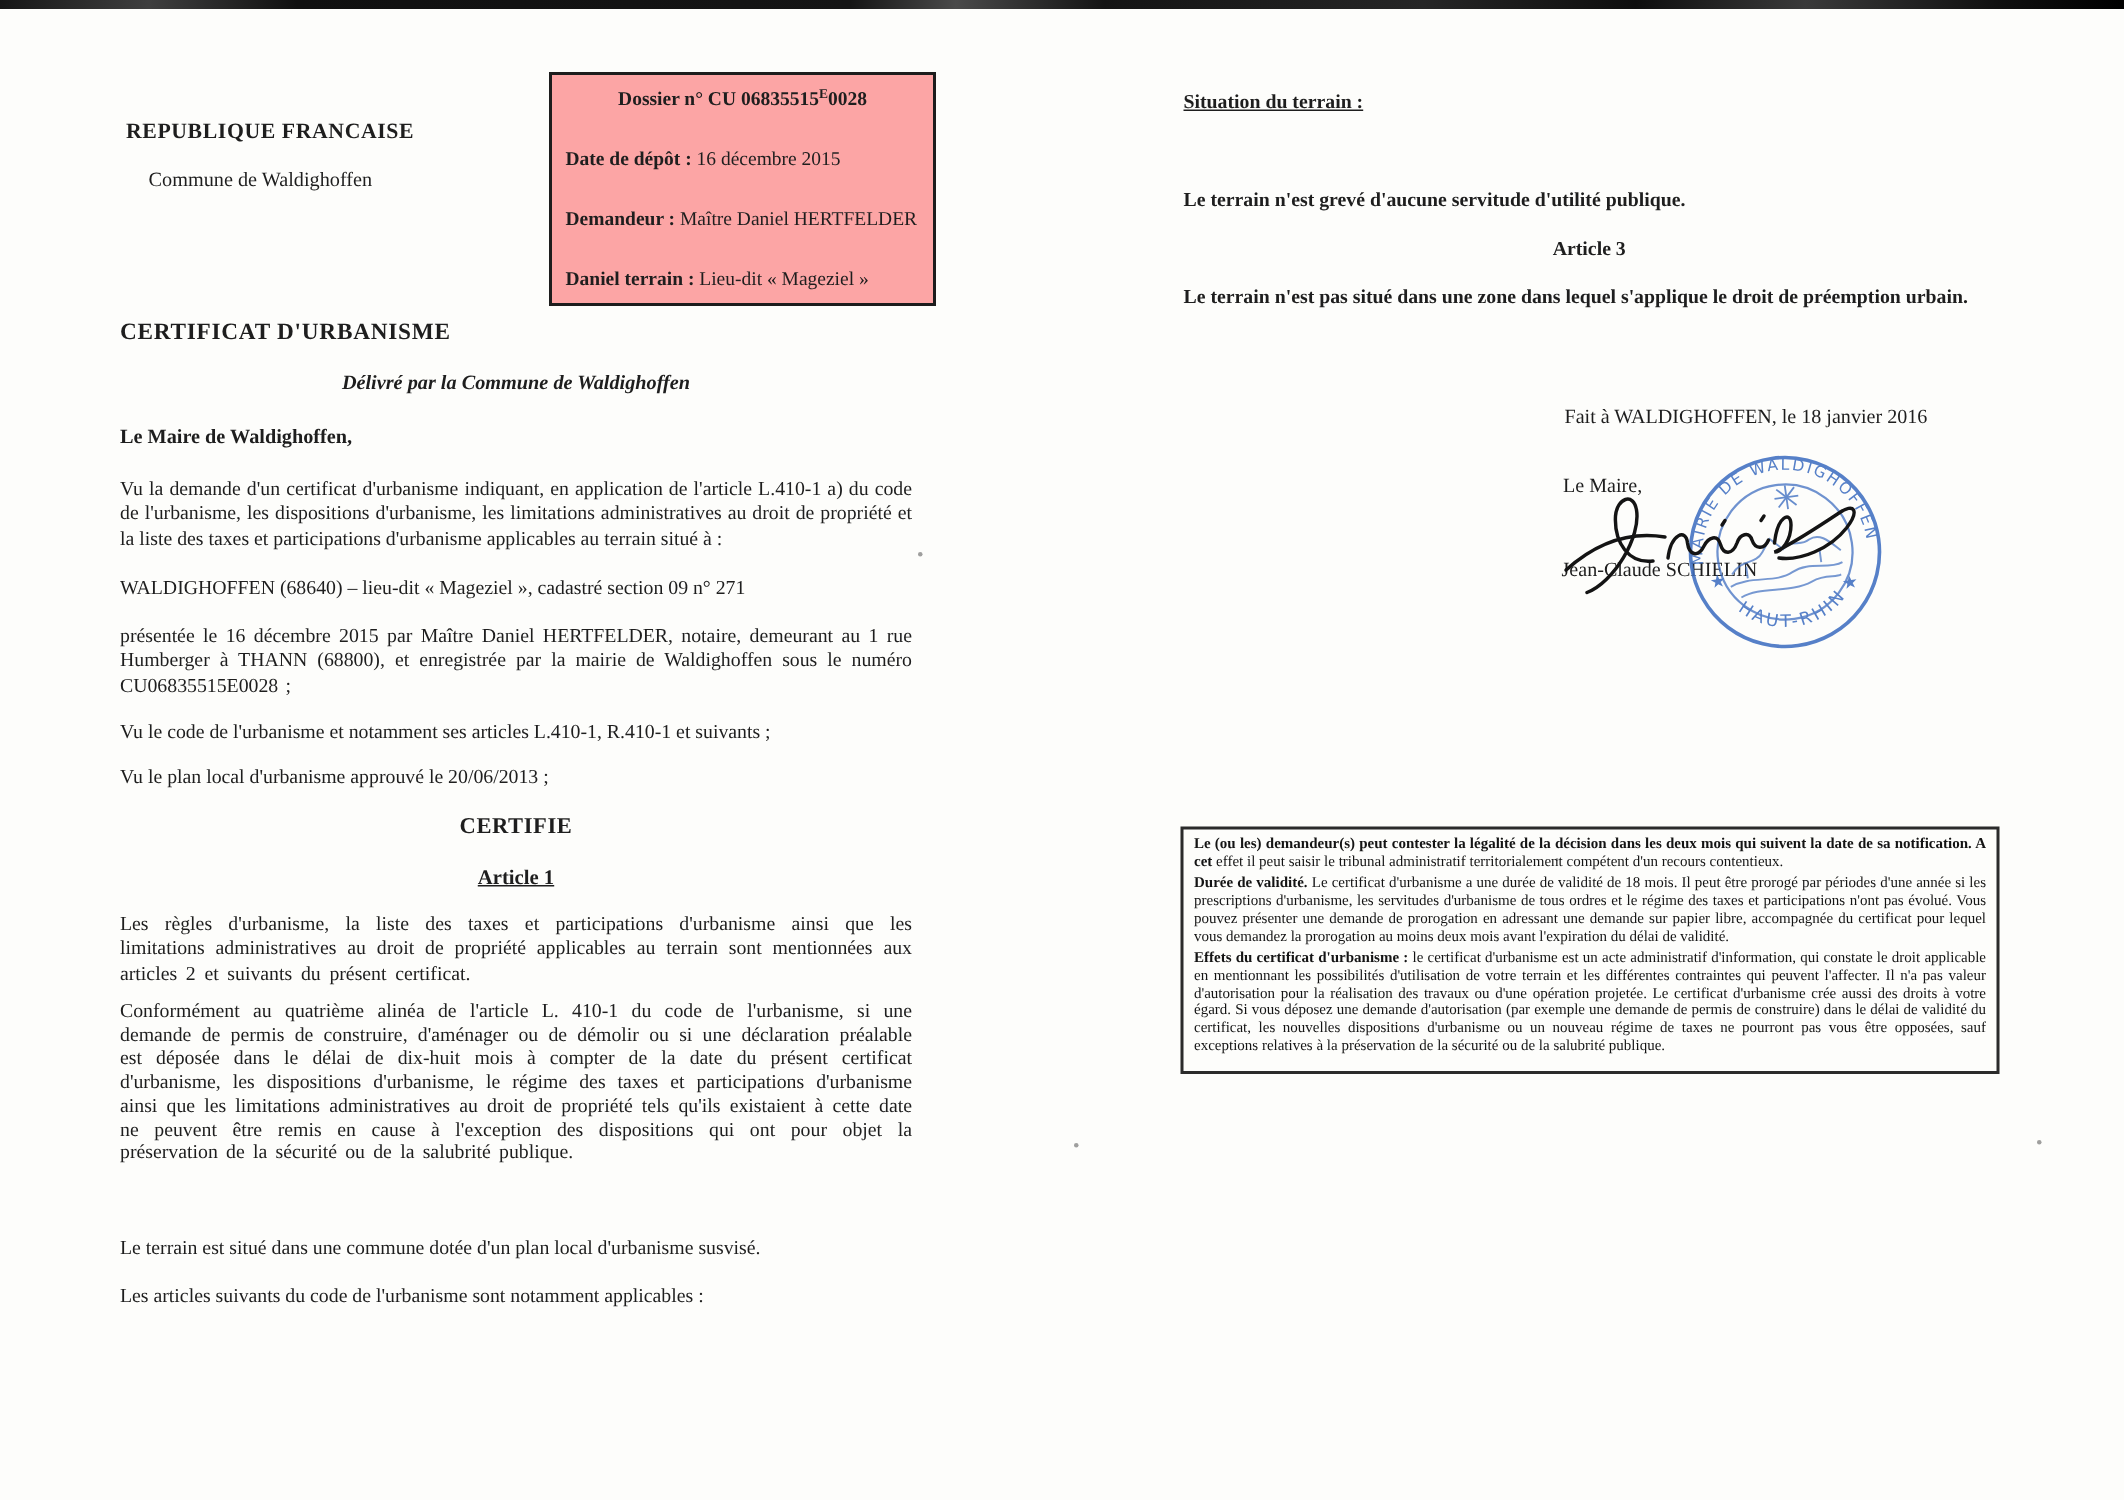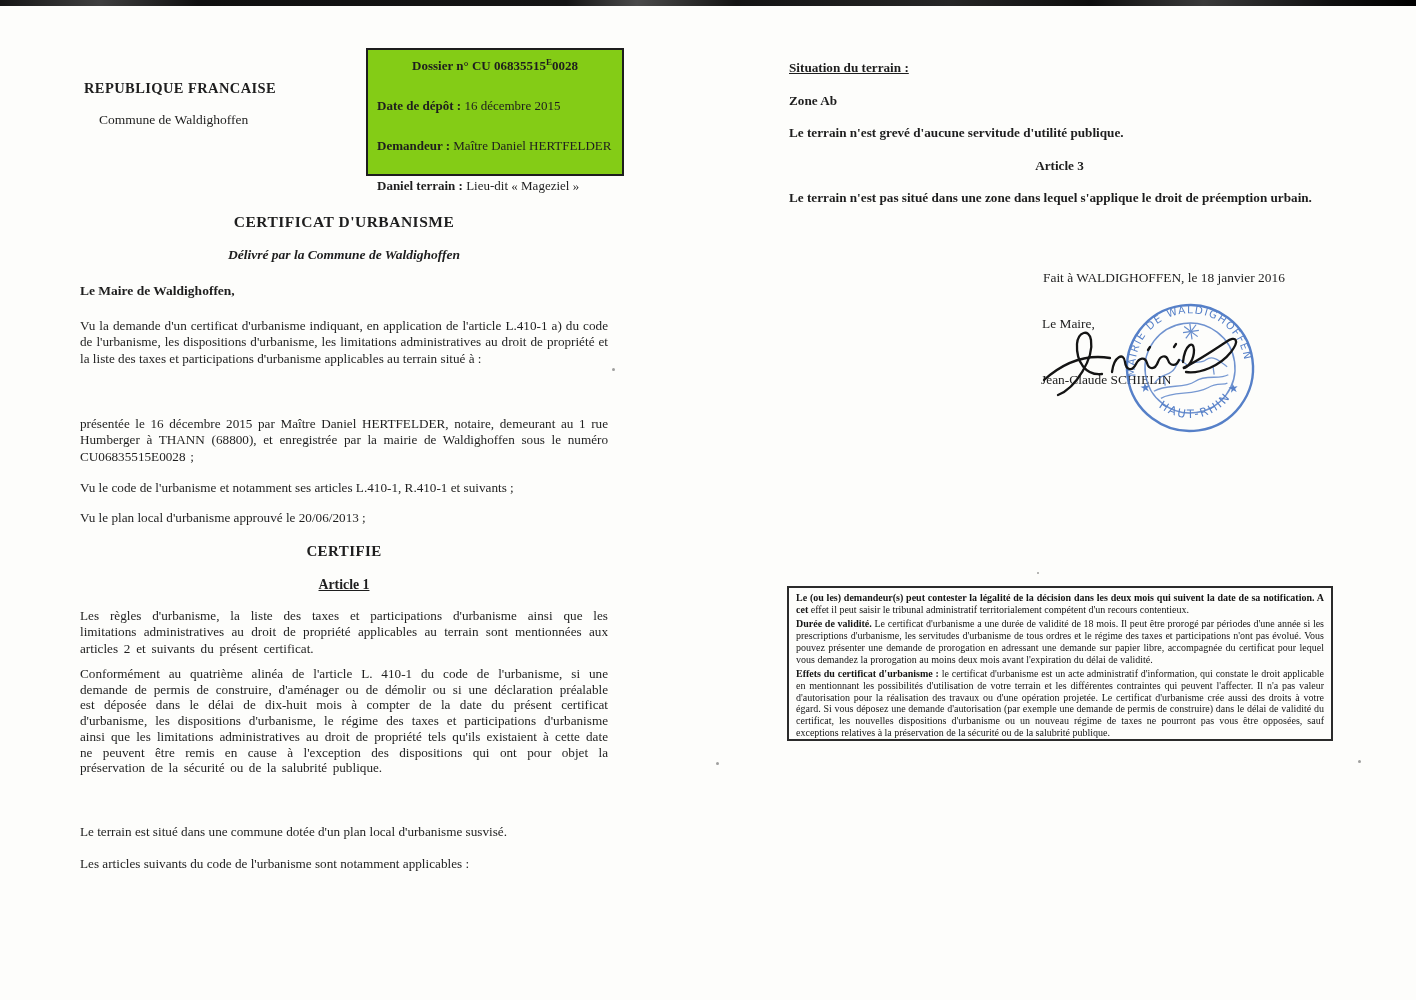--- a/index.html
+++ b/index.html
@@ -12,28 +12,28 @@
   .just{text-align:justify;}
   .underline{text-decoration:underline;}
   .scan-bar{
     left:0;top:0;width:1416px;height:6px;
     background:linear-gradient(90deg,#161616 0%,#3f3f3f 7%,#101010 14%,#151515 40%,#4a4a4a 45%,#141414 52%,#262626 67%,#0e0e0e 77%,#3a3a3a 85%,#101010 94%,#000 100%);
   }
   .speck{width:3px;height:3px;border-radius:50%;background:rgba(45,45,45,.45);}
   .republic{left:84px;top:80px;font-size:14.5px;font-weight:bold;letter-spacing:.4px;}
   .commune{left:99px;top:112px;font-size:13.5px;}
   .dossier-box{
-    left:366px;top:48px;width:258px;height:128px;box-sizing:border-box;
-    border:2px solid #1d1d1d;padding:7px 9px 0 9px;font-size:13px;background:#84cc16;
+    left:366px;top:48px;width:258px;height:156px;box-sizing:border-box;
+    border:2px solid #1d1d1d;padding:7px 9px 0 9px;font-size:13px;background:#fca5a5;
   }
   .dossier-number{text-align:center;font-weight:bold;margin-bottom:13px;}
   .sup{vertical-align:super;font-size:9px;}
   .dossier-row{margin-bottom:13px;margin-top:24px;}
   .col-l{left:80px;width:528px;font-size:13.2px;line-height:16.4px;}
-  .doc-title{top:214px;font-size:15.5px;font-weight:bold;letter-spacing:.5px;text-align:center;}
+  .doc-title{top:214px;font-size:15.5px;font-weight:bold;letter-spacing:.5px;text-align:left;}
   .doc-subtitle{top:247px;font-size:13.5px;font-weight:bold;font-style:italic;text-align:center;}
   .salutation{top:283px;font-weight:bold;font-size:13.5px;}
   .p-vu1{top:318px;}
   .p-terrain{top:384px;}
   .p-presentee{top:416px;word-spacing:1.5px;}
   .p-vu2{top:480px;}
   .p-vu3{top:510px;}
   .certifie{top:543px;font-size:15px;font-weight:bold;text-align:center;letter-spacing:.4px;}
   .art-h{font-size:13.8px;font-weight:bold;text-align:center;}
   .art1-h{top:577px;text-decoration:underline;}
@@ -51,22 +51,22 @@
   .servitude{top:125px;}
   .art3-h{top:158px;}
   .art3-p{top:190px;}
   .fait{left:1043px;top:270px;font-size:13.4px;}
   .maire-label{left:1042px;top:316px;font-size:13.4px;z-index:1;}
   .maire-name{left:1041px;top:372px;font-size:13.4px;z-index:1;}
   .stamp-svg{left:1105px;top:290px;z-index:2;opacity:.88;}
   .sig-svg{left:1028px;top:310px;z-index:3;}
   .notice-box{
     left:787px;top:551px;width:546px;box-sizing:border-box;background:#fdfdfb;
-    border:2px solid #2b2b2b;padding:4px 7px 0 7px;
-    font-size:10px;line-height:11.7px;text-align:justify;color:#141414;margin-top:35px;
+    border:2px solid #2b2b2b;padding:4px 7px 10px 7px;
+    font-size:10px;line-height:11.7px;text-align:justify;color:#141414;
   }
   .notice-box p{margin:0 0 3px 0;}
   .notice-box p:last-child{margin-bottom:1px;}
 </style>
 </head>
 <body>
 
 <div class="page">
 
   <div class="abs scan-bar"></div>
@@ -78,32 +78,32 @@
     <div class="dossier-number"><span>Dossier n° CU 06835515</span><span class="sup">E</span><span>0028</span></div>
     <div class="dossier-row"><b>Date de dépôt :</b> <span>16 décembre 2015</span></div>
     <div class="dossier-row"><b>Demandeur :</b> <span>Maître Daniel HERTFELDER</span></div>
     <div class="dossier-row"><b>Daniel terrain :</b> <span>Lieu-dit « Mageziel »</span></div>
   </div>
 
   <div class="abs col-l doc-title">CERTIFICAT D'URBANISME</div>
   <div class="abs col-l doc-subtitle">Délivré par la Commune de Waldighoffen</div>
   <div class="abs col-l salutation">Le Maire de Waldighoffen,</div>
   <div class="abs col-l just p-vu1">Vu la demande d'un certificat d'urbanisme indiquant, en application de l'article L.410-1 a) du code de l'urbanisme, les dispositions d'urbanisme, les limitations administratives au droit de propriété et la liste des taxes et participations d'urbanisme applicables au terrain situé à :</div>
+  <div class="abs col-l p-terrain">WALDIGHOFFEN (68640) – lieu-dit « Mageziel », cadastré section 09 n° 271</div>
   <div class="abs col-l just p-presentee">présentée le 16 décembre 2015 par Maître Daniel HERTFELDER, notaire, demeurant au 1 rue Humberger à THANN (68800), et enregistrée par la mairie de Waldighoffen sous le numéro CU06835515E0028 ;</div>
   <div class="abs col-l p-vu2">Vu le code de l'urbanisme et notamment ses articles L.410-1, R.410-1 et suivants ;</div>
   <div class="abs col-l p-vu3">Vu le plan local d'urbanisme approuvé le 20/06/2013 ;</div>
   <div class="abs col-l certifie">CERTIFIE</div>
   <div class="abs col-l art-h art1-h">Article 1</div>
   <div class="abs col-l just art1-p1">Les règles d'urbanisme, la liste des taxes et participations d'urbanisme ainsi que les limitations administratives au droit de propriété applicables au terrain sont mentionnées aux articles 2 et suivants du présent certificat.</div>
   <div class="abs col-l just art1-p2">Conformément au quatrième alinéa de l'article L. 410-1 du code de l'urbanisme, si une demande de permis de construire, d'aménager ou de démolir ou si une déclaration préalable est déposée dans le délai de dix-huit mois à compter de la date du présent certificat d'urbanisme, les dispositions d'urbanisme, le régime des taxes et participations d'urbanisme ainsi que les limitations administratives au droit de propriété tels qu'ils existaient à cette date ne peuvent être remis en cause à l'exception des dispositions qui ont pour objet la préservation de la sécurité ou de la salubrité publique.</div>
   <div class="abs col-l art2-p1">Le terrain est situé dans une commune dotée d'un plan local d'urbanisme susvisé.</div>
   <div class="abs col-l art2-p2">Les articles suivants du code de l'urbanisme sont notamment applicables :</div>
 
   <div class="abs col-r situation underline">Situation du terrain :</div>
-  <div class="abs col-r zone">Zone Ab</div>
   <div class="abs col-r servitude">Le terrain n'est grevé d'aucune servitude d'utilité publique.</div>
   <div class="abs col-r art-h art3-h">Article 3</div>
   <div class="abs col-r art3-p">Le terrain n'est pas situé dans une zone dans lequel s'applique le droit de préemption urbain.</div>
   <div class="abs fait">Fait à WALDIGHOFFEN, le 18 janvier 2016</div>
   <div class="abs maire-label">Le Maire,</div>
   <div class="abs maire-name">Jean-Claude SCHIELIN</div>
 
   <svg class="abs stamp-svg" width="170" height="165" viewBox="0 0 170 165">
     <g transform="rotate(-8 85 78)" stroke="#3f6fc1" fill="none">
       <circle cx="85" cy="78" r="63" stroke-width="2.4"></circle>

